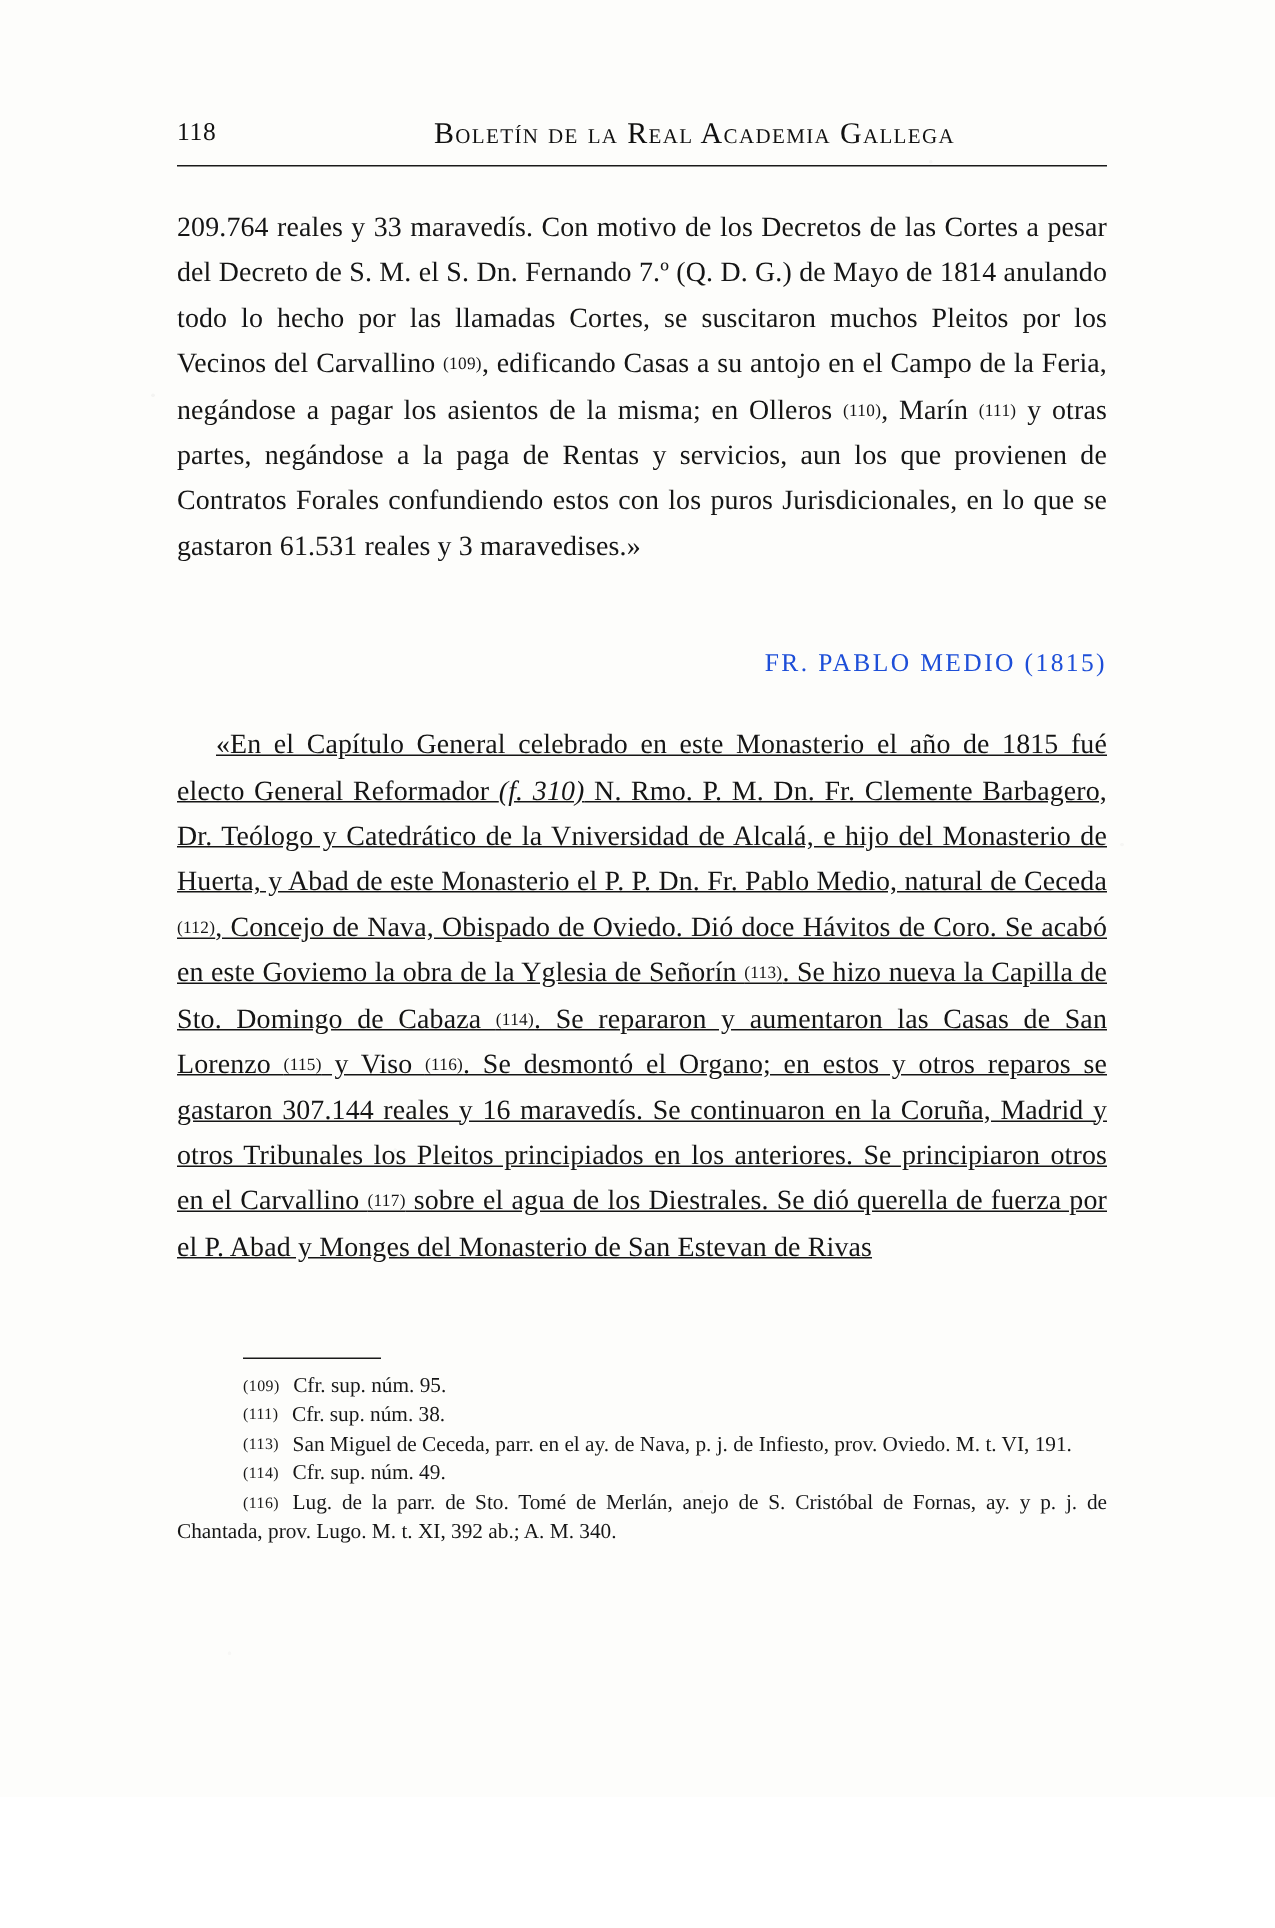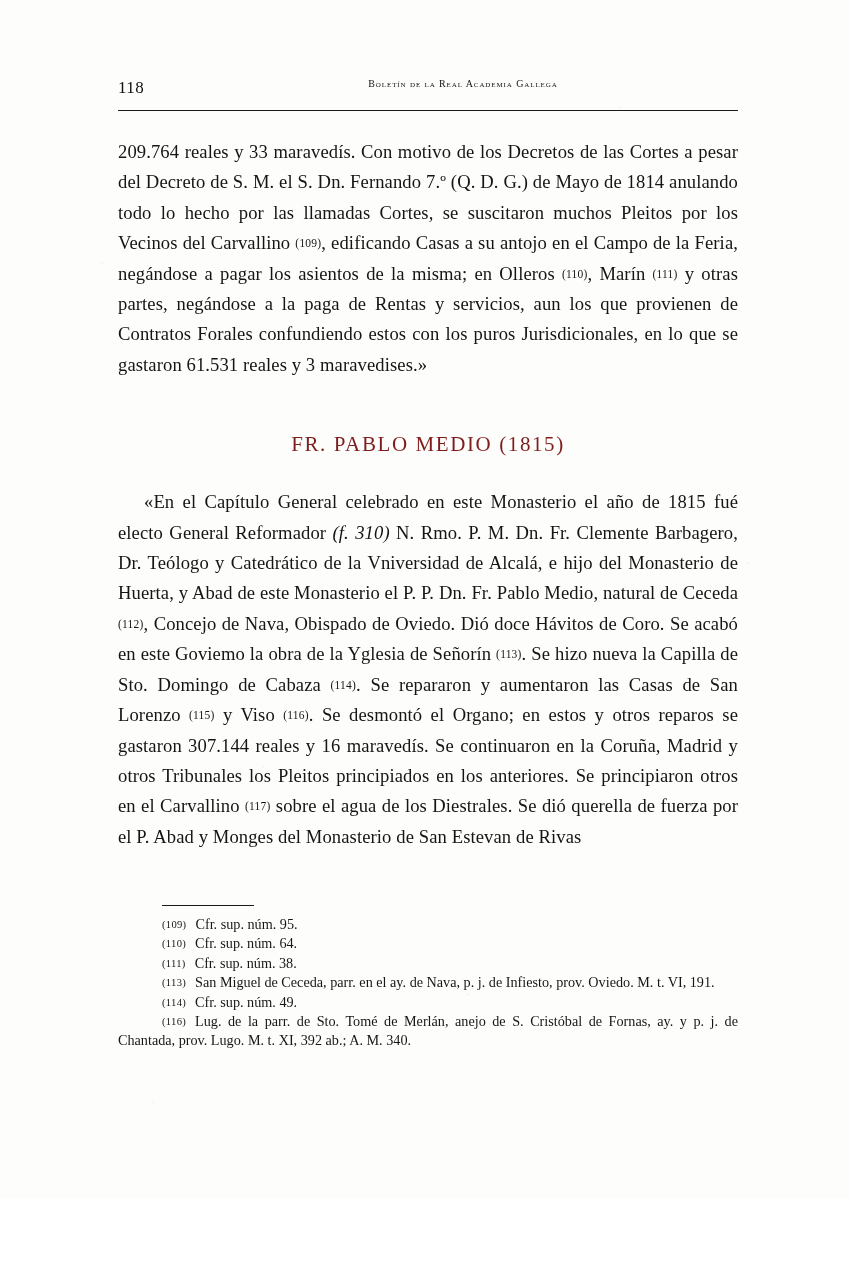--- a/index.html
+++ b/index.html
@@ -50,21 +50,21 @@
   .folio {
     font-size: 17px;
     letter-spacing: 0.5px;
     color: #111;
   }
   .runhead-title {
     position: absolute;
     left: 70px;
     right: 0;
     text-align: center;
-    font-size: 10px;
+    font-size: 20px;
     font-variant: small-caps;
     letter-spacing: 0.9px;
     color: #111;
     white-space: nowrap;
   }
   .rule {
     border-top: 1.6px solid #1a1a1a;
     margin-top: 6px;
     margin-bottom: 26px;
   }
@@ -72,36 +72,37 @@
     margin: 0 0 0 0;
     font-size: 18.6px;
     line-height: 30.4px;
     text-align: justify;
     text-align-last: left;
     color: #151515;
     letter-spacing: 0.1px;
   }
   p.body.indent {
     text-indent: 26px;
+    text-decoration: underline;
   }
   .sup {
     font-size: 11.5px;
     vertical-align: 2px;
     letter-spacing: 0.2px;
   }
   .ital {
     font-style: italic;
   }
   h2.section {
     margin: 52px 0 30px 0;
-    text-align: center;
-    font-size: 21px;
+    text-align: right;
+    font-size: 17px;
     font-weight: normal;
     letter-spacing: 1.6px;
-    color: #7f1d1d;
+    color: #1d4ed8;
   }
   .notes {
     position: absolute;
     left: 118px;
     top: 905px;
     width: 620px;
   }
   .notes-rule {
     width: 92px;
     border-top: 1.7px solid #1a1a1a;
@@ -146,19 +147,18 @@
     <h2 class="section">FR. PABLO MEDIO (1815)</h2>
 
     <p class="body indent"><span>«En el Capítulo General celebrado en este Monasterio el año de 1815 fué electo General Reformador </span><span class="ital">(f. 310)</span><span> N. Rmo. P. M. Dn. Fr. Clemente Barbagero, Dr. Teólogo y Catedrático de la Vniversidad de Alcalá, e hijo del Monasterio de Huerta, y Abad de este Monasterio el P. P. Dn. Fr. Pablo Medio, natural de Ceceda </span><span class="sup">(112)</span><span>, Concejo de Nava, Obispado de Oviedo. Dió doce Hávitos de Coro. Se acabó en este Goviemo la obra de la Yglesia de Señorín </span><span class="sup">(113)</span><span>. Se hizo nueva la Capilla de Sto. Domingo de Cabaza </span><span class="sup">(114)</span><span>. Se repararon y aumentaron las Casas de San Lorenzo </span><span class="sup">(115)</span><span> y Viso </span><span class="sup">(116)</span><span>. Se desmontó el Organo; en estos y otros reparos se gastaron 307.144 reales y 16 maravedís. Se continuaron en la Coruña, Madrid y otros Tribunales los Pleitos principiados en los anteriores. Se principiaron otros en el Carvallino </span><span class="sup">(117)</span><span> sobre el agua de los Diestrales. Se dió querella de fuerza por el P. Abad y Monges del Monasterio de San Estevan de Rivas</span></p>
 
   </div>
 
   <div class="notes">
     <div class="notes-rule"></div>
 
     <p class="note"><span class="num">(109)</span><span class="gap"></span><span>Cfr. sup. núm. 95.</span></p>
-    <p class="note"><span class="num">(110)</span><span class="gap"></span><span>Cfr. sup. núm. 64.</span></p>
     <p class="note"><span class="num">(111)</span><span class="gap"></span><span>Cfr. sup. núm. 38.</span></p>
     <p class="note"><span class="num">(113)</span><span class="gap"></span><span>San Miguel de Ceceda, parr. en el ay. de Nava, p. j. de Infiesto, prov. Oviedo. M. t. VI, 191.</span></p>
     <p class="note"><span class="num">(114)</span><span class="gap"></span><span>Cfr. sup. núm. 49.</span></p>
     <p class="note"><span class="num">(116)</span><span class="gap"></span><span>Lug. de la parr. de Sto. Tomé de Merlán, anejo de S. Cristóbal de Fornas, ay. y p. j. de Chantada, prov. Lugo. M. t. XI, 392 ab.; A. M. 340.</span></p>
   </div>
 </div>
 
 </body></html>

